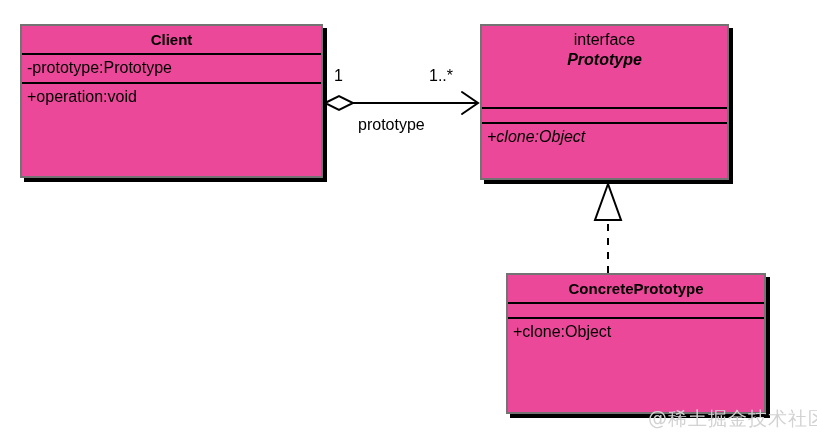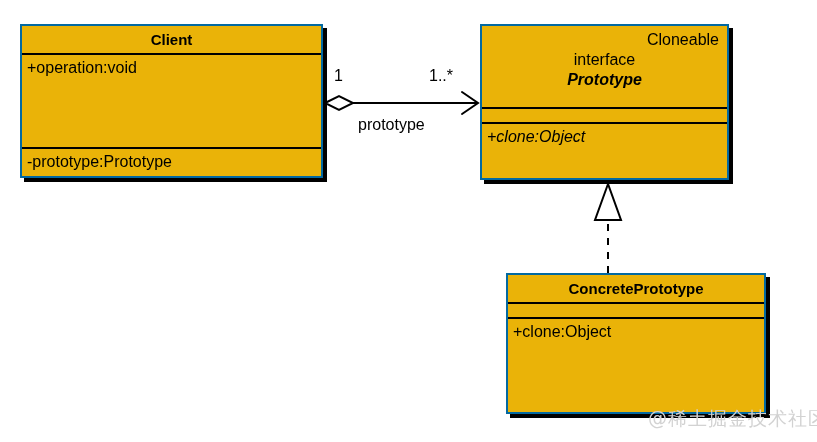--- a/index.html
+++ b/index.html
@@ -12,22 +12,22 @@
     width: 817px;
     height: 442px;
     background: #ffffff;
     font-family: "Liberation Sans", sans-serif;
     overflow: hidden;
   }
   
   .uml-box {
     position: absolute;
     box-sizing: border-box;
-    background: #eab308;
-    border: 2px solid #0369a1;
+    background: #ec4899;
+    border: 2px solid #737373;
     
     box-shadow: 4px 4px 0 0 #000000;
   }
   .compartment {
     box-sizing: border-box;
     position: relative;
   }
   .compartment + .compartment {
     border-top: 2px solid #000000;
   }
@@ -104,31 +104,30 @@
 </style>
 </head>
 <body>
 
 <div id="canvas">
 
   <div class="uml-box" id="box-client" style="left:20px; top:24px; width:303px; height:154px;">
     <div class="compartment">
       <div class="cls-title">Client</div>
     </div>
+    <div class="compartment">
+      <div class="cls-member">-prototype:Prototype</div>
+    </div>
     <div class="compartment" style="height:94px;">
       <div class="cls-member">+operation:void</div>
-    </div>
-    <div class="compartment">
-      <div class="cls-member">-prototype:Prototype</div>
     </div>
   </div>
 
   <div class="uml-box" id="box-prototype" style="left:480px; top:24px; width:249px; height:156px;">
     <div class="compartment iface-header" style="height:81px;">
-      <div class="iface-stereo-right">Cloneable</div>
       <div class="iface-stereo-center">interface</div>
       <div class="iface-name">Prototype</div>
     </div>
     <div class="compartment empty-compartment"></div>
     <div class="compartment" style="height:52px;">
       <div class="cls-member italic">+clone:Object</div>
     </div>
   </div>
 
   <div class="uml-box" id="box-concrete" style="left:478px; top:273px; width:260px; height:141px;margin-left:28px;">

